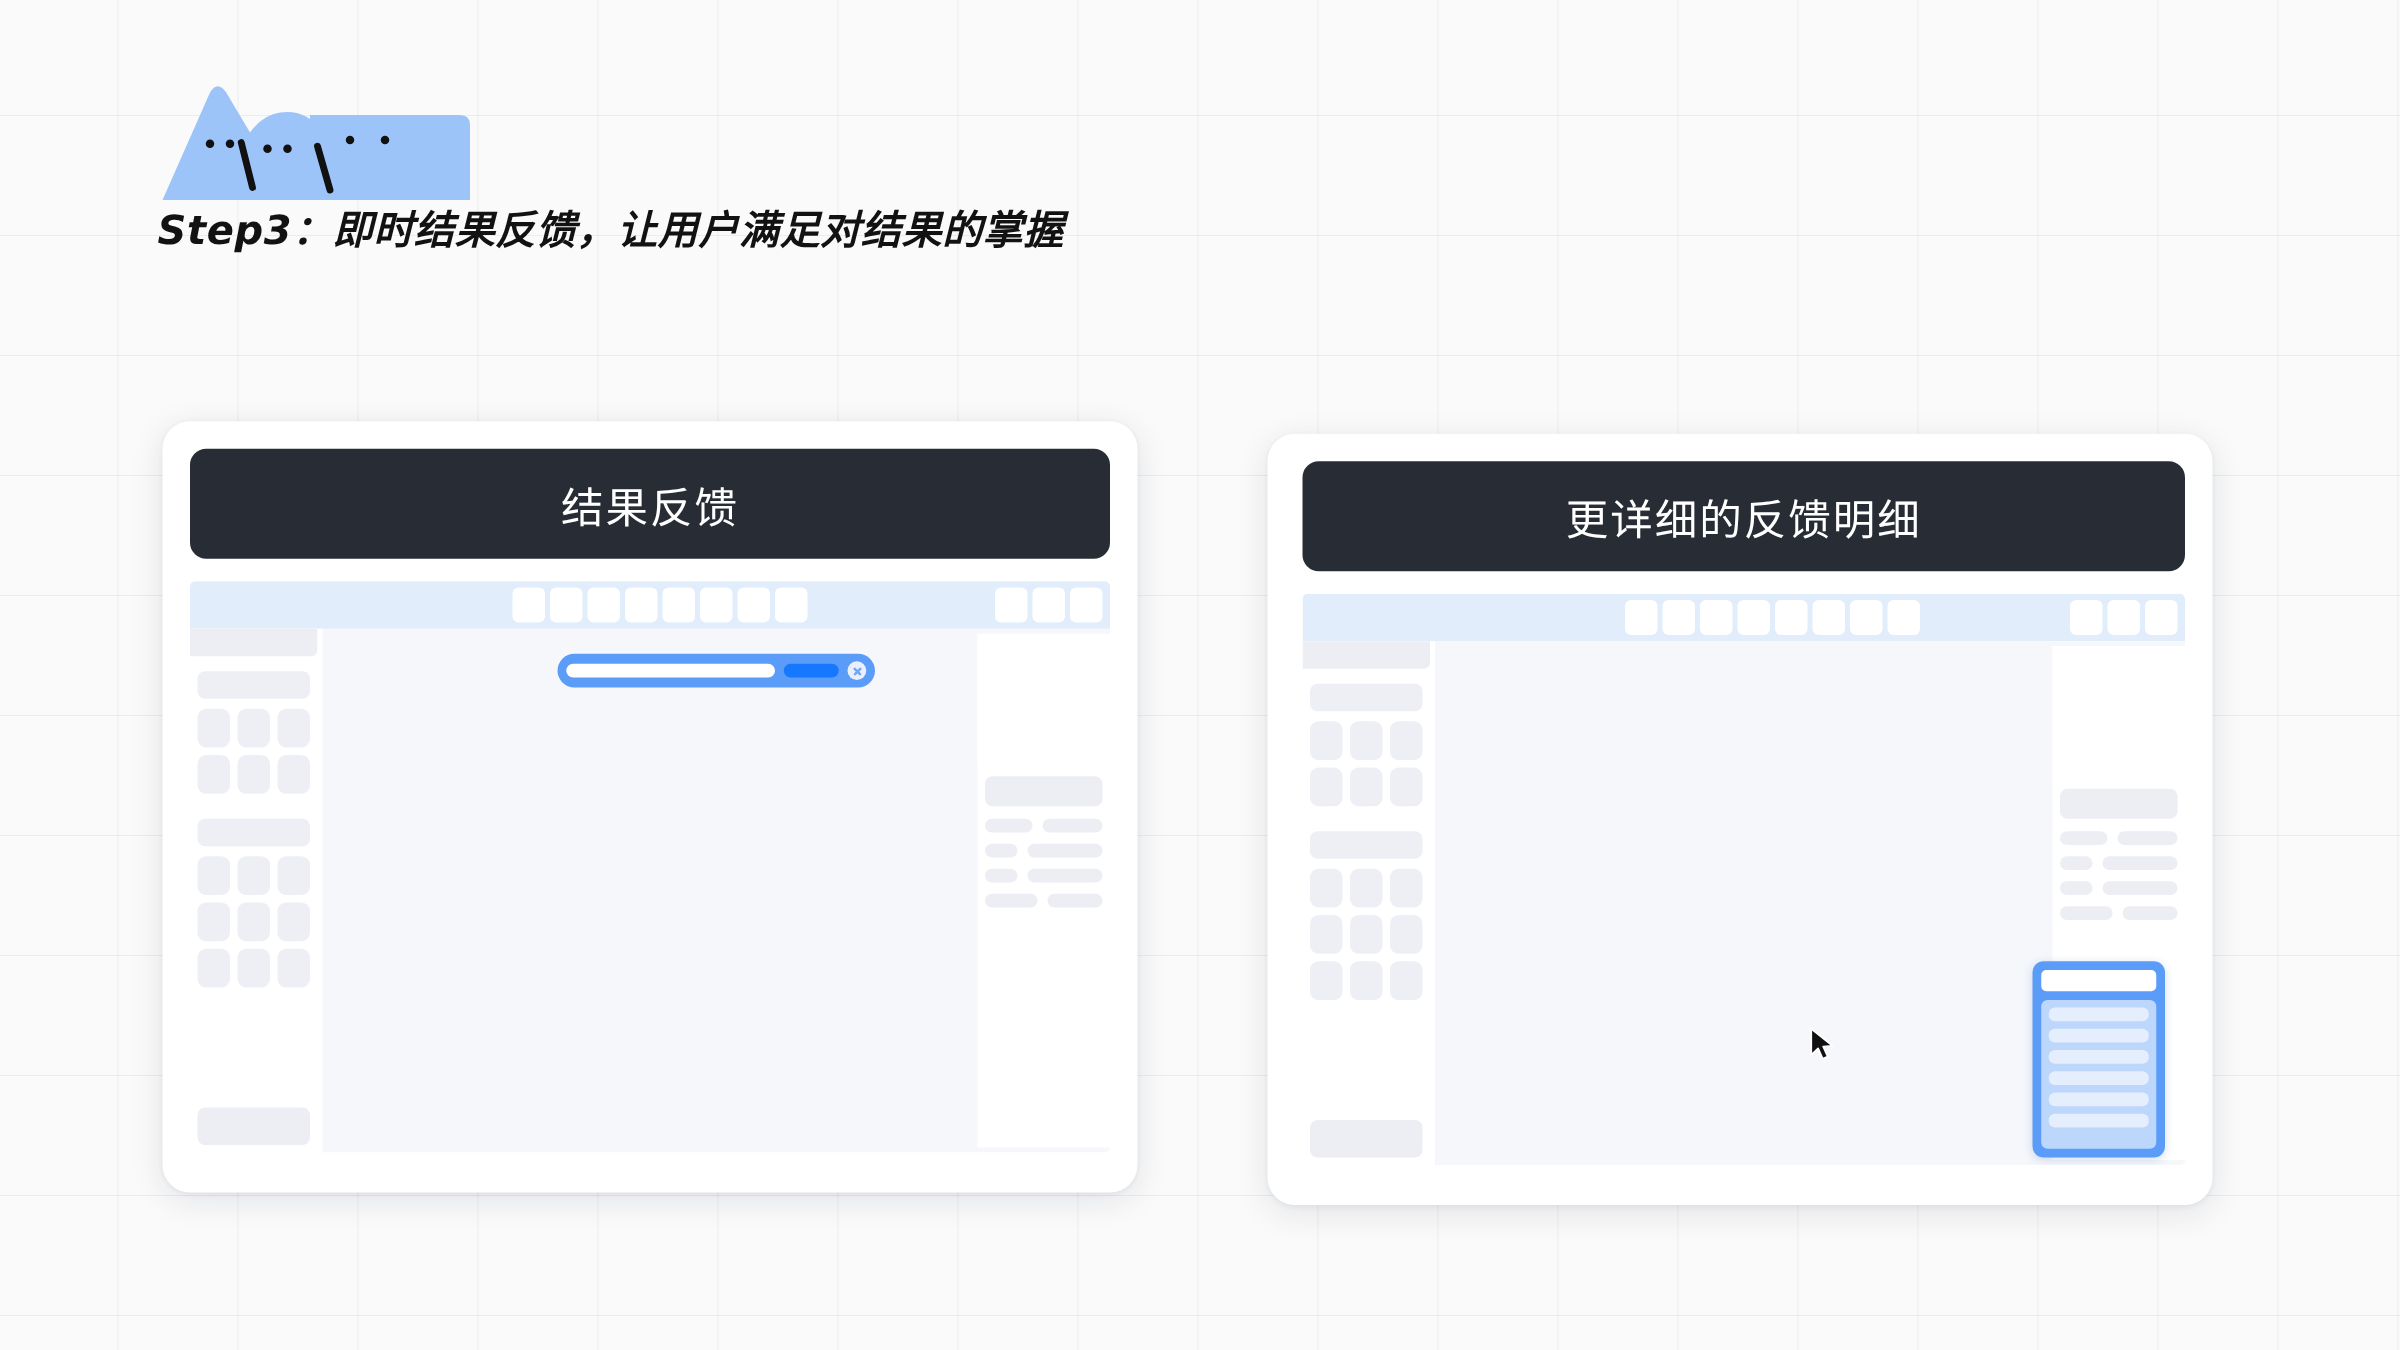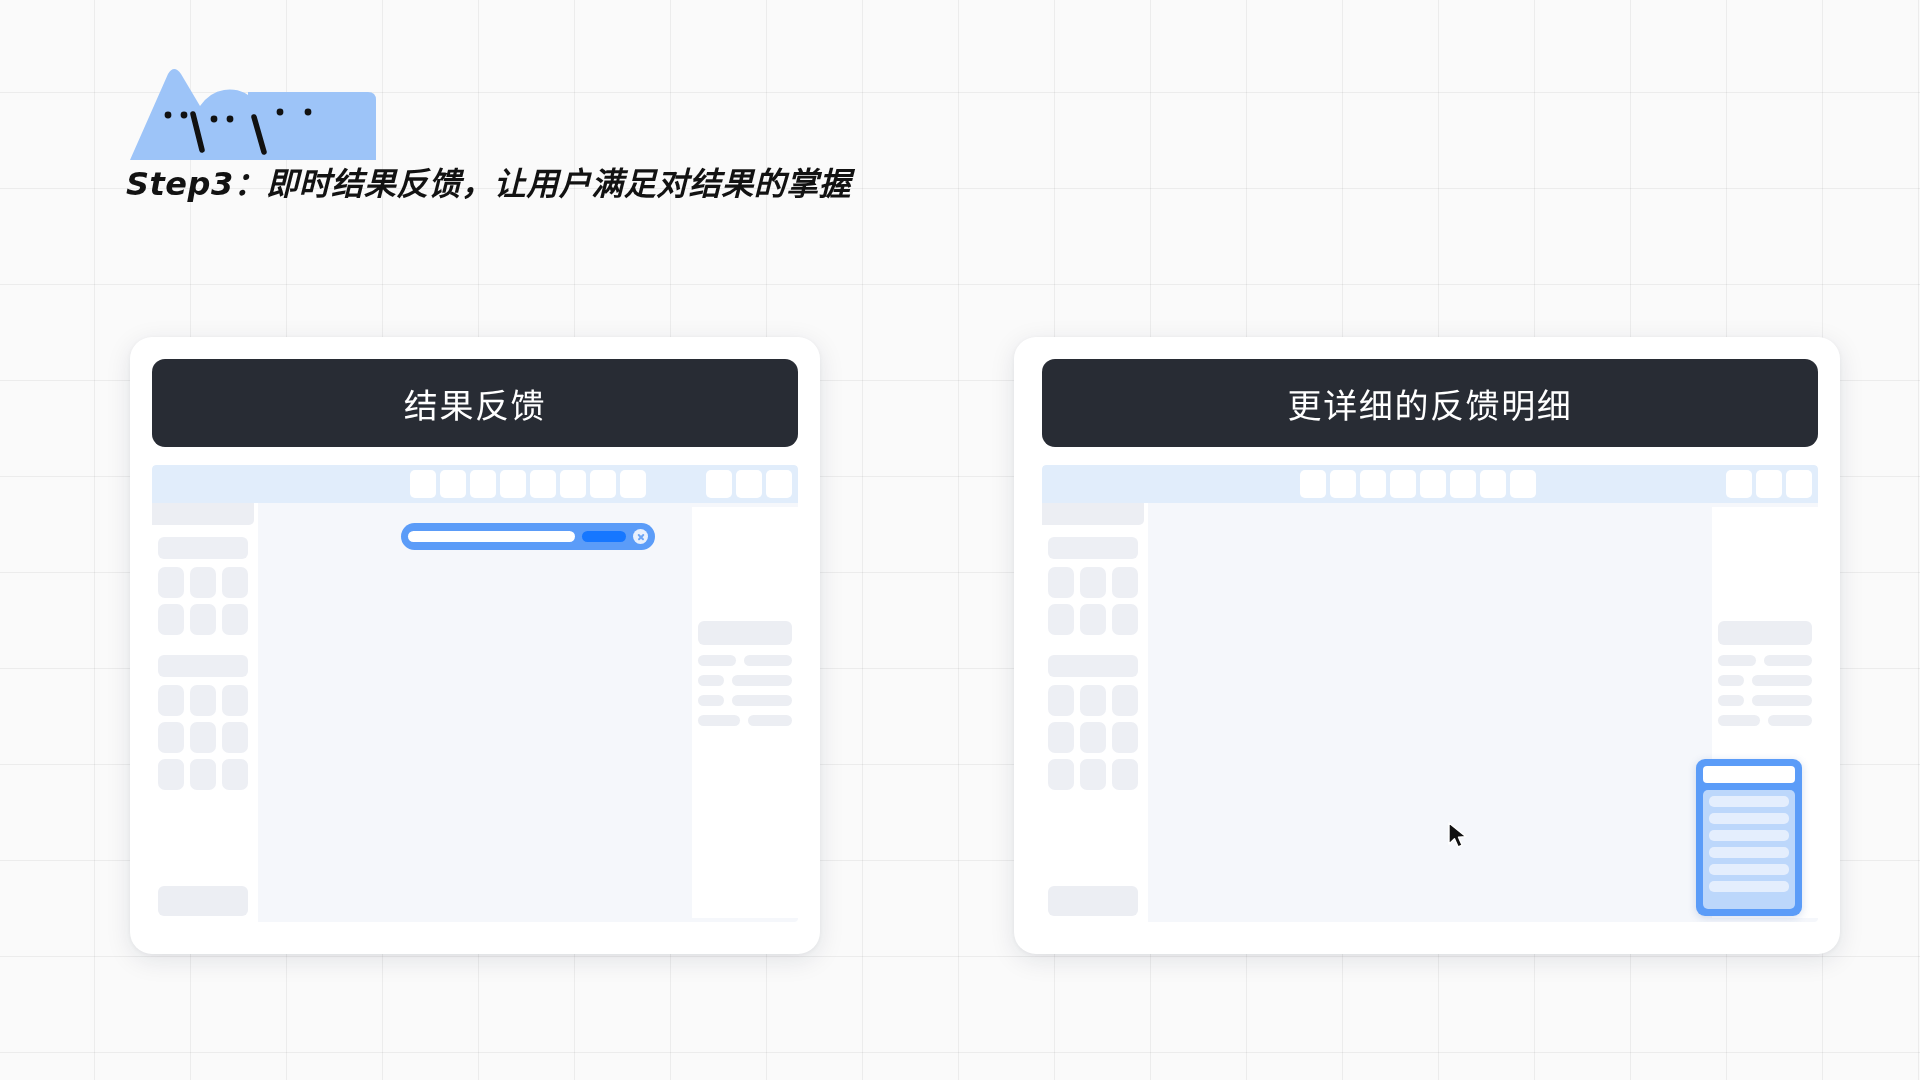--- a/index.html
+++ b/index.html
@@ -51,22 +51,22 @@
 
   
   .card {
     position: absolute;
     background: #ffffff;
     border-radius: 22px;
     box-shadow: 0 6px 26px rgba(24, 32, 54, 0.10), 0 1px 4px rgba(24,32,54,0.05);
     box-sizing: border-box;
     padding: 22px 22px 26px 22px;
   }
-  #card-left  { left: 130px;  top: 337px; width: 690px;  height: 617px; }
-  #card-right { left: 1014px; top: 337px; width: 826px;  height: 617px; padding-left: 28px; }
+  #card-left  { left: 130px;  top: 337px; width: 780px;  height: 617px; }
+  #card-right { left: 1014px; top: 347px; width: 756px;  height: 617px; padding-left: 28px; }
 
   .card-title {
     background: #282c34;
     color: #ffffff;
     border-radius: 13px;
     height: 88px;
     display: flex;
     align-items: center;
     justify-content: center;
     font-size: 34px;

